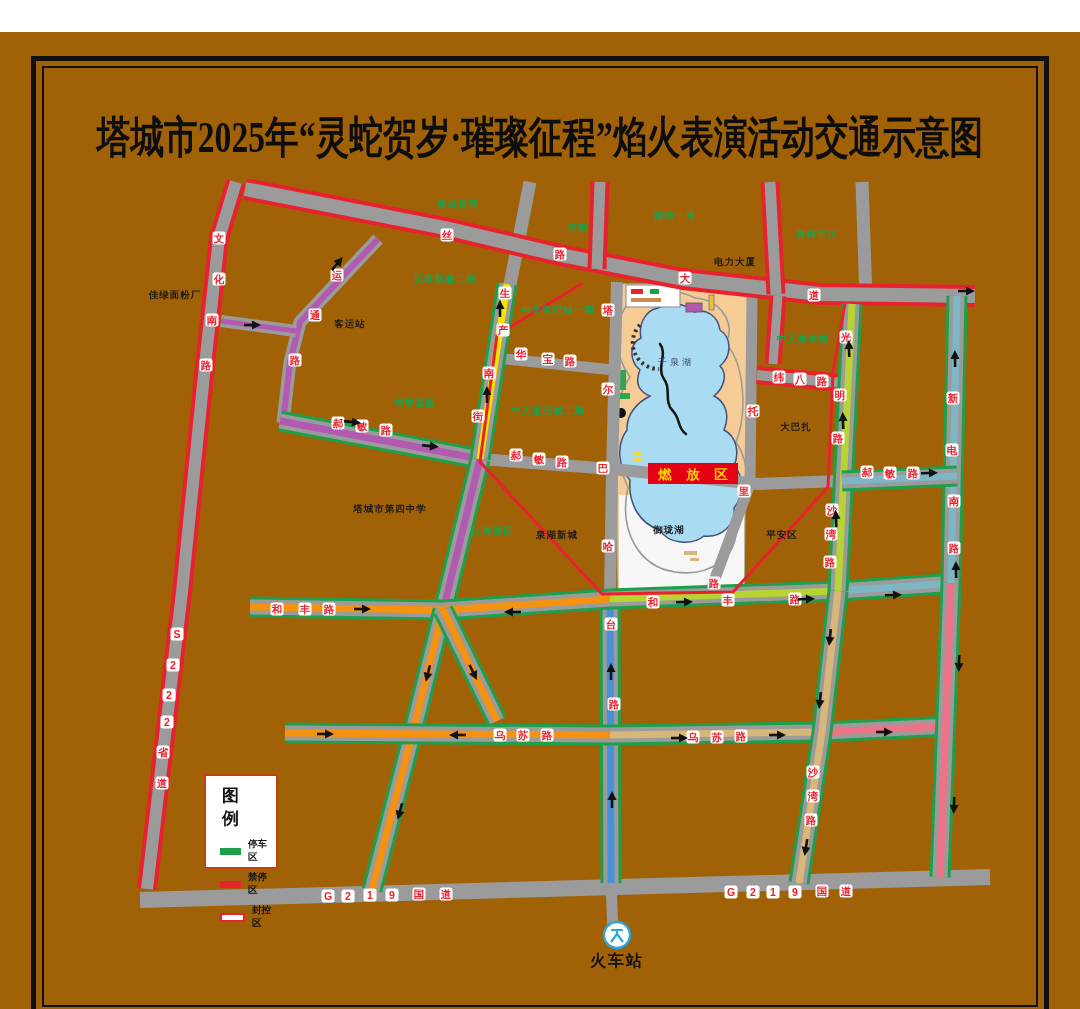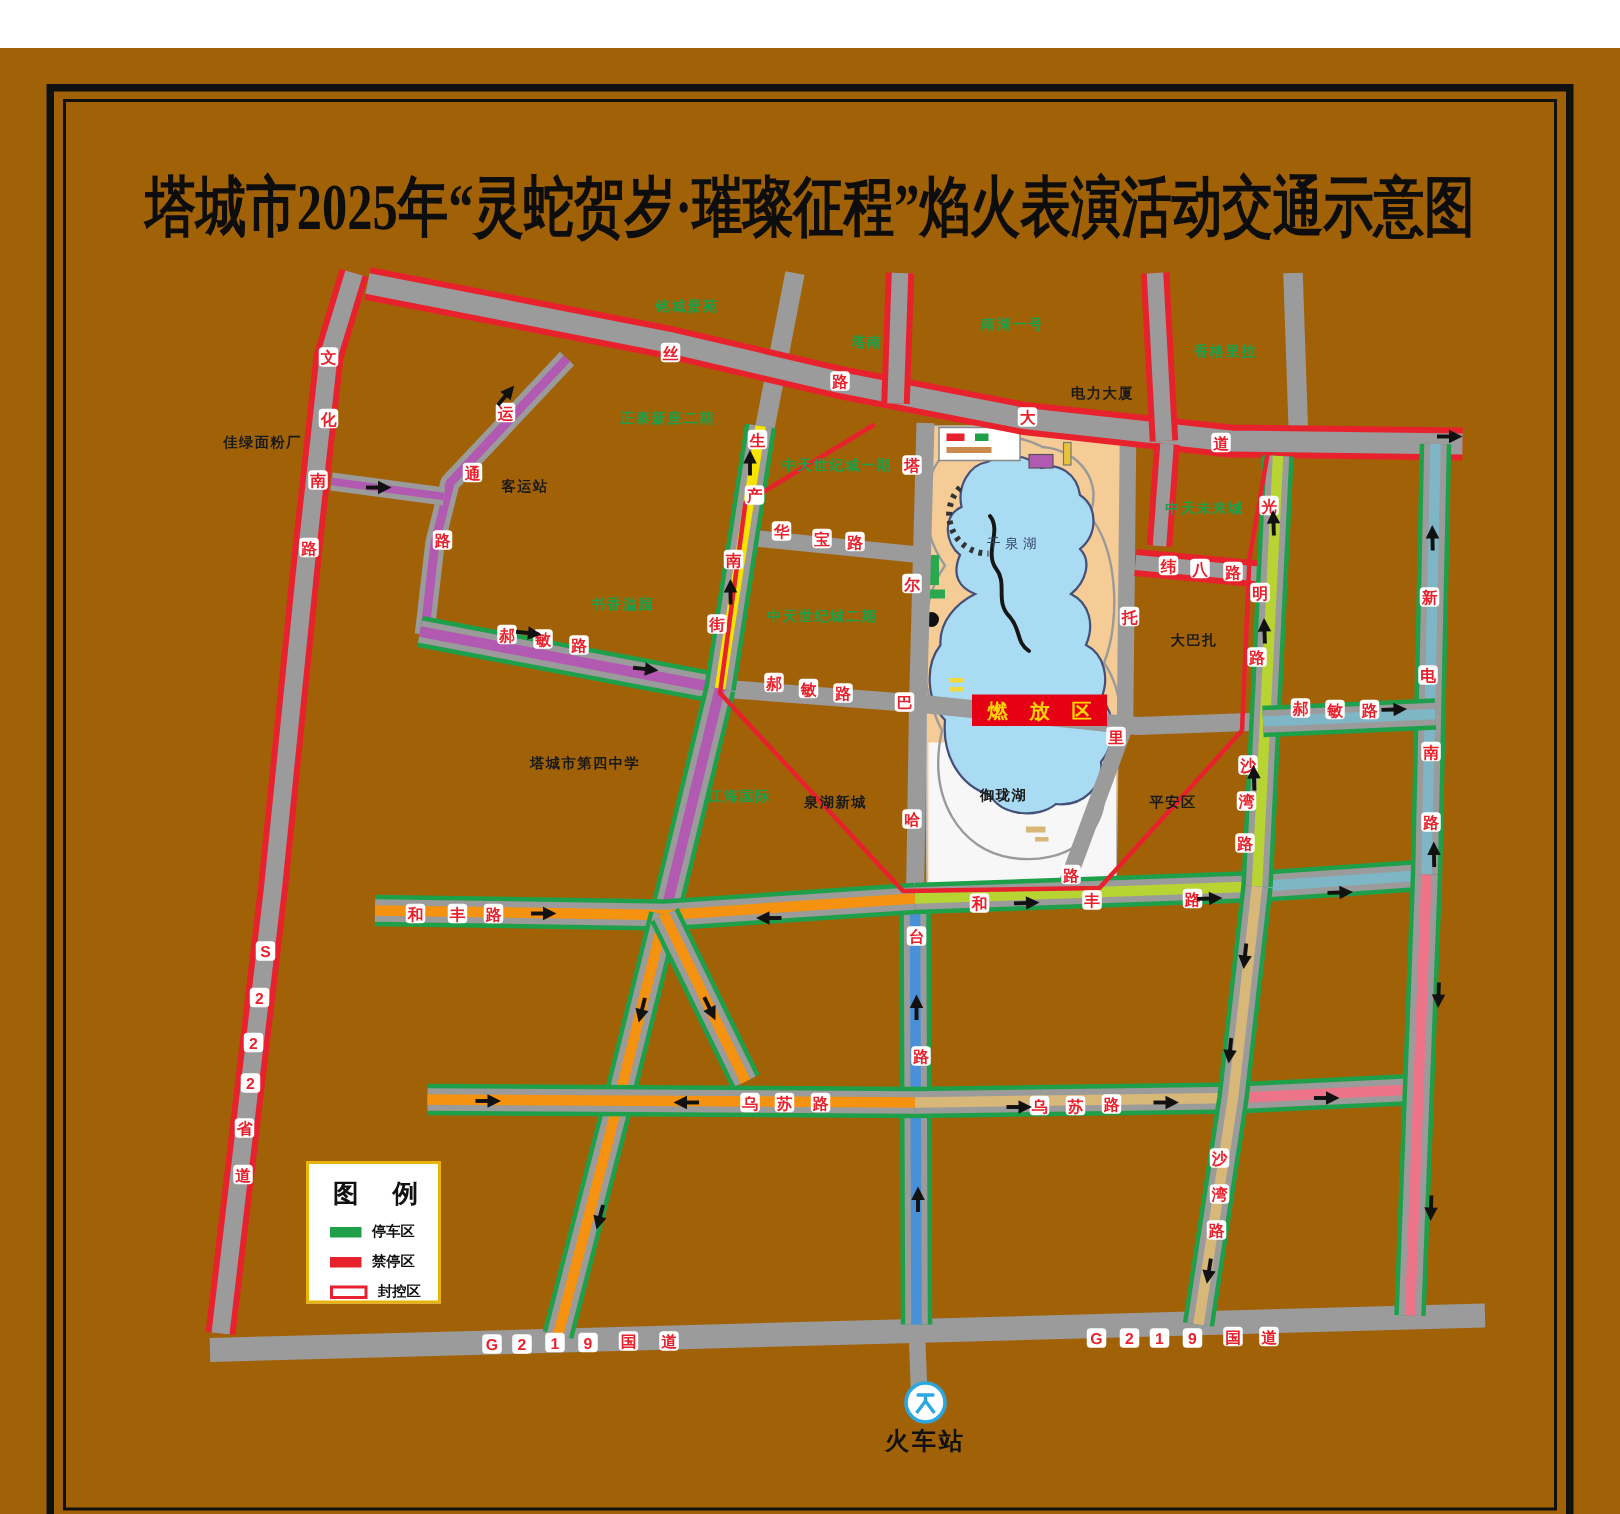--- a/index.html
+++ b/index.html
@@ -4,22 +4,22 @@
 <style>
   html,body{margin:0;padding:0;background:#fff;}
   #page{position:relative;width:1080px;height:1009px;background:#a16207;overflow:hidden;
         font-family:"Liberation Sans","DejaVu Sans",sans-serif;margin-top:32px;}
   .frame-outer{position:absolute;left:31px;top:24px;right:31px;bottom:24px;border:5px solid #101010;}
   .frame-inner{position:absolute;left:42px;top:34px;right:42px;bottom:34px;border:2px solid #101010;}
   h1.map-title{position:absolute;left:0;right:0;top:84px;margin:0;text-align:center;
         font-family:"Liberation Serif","DejaVu Serif",serif;font-weight:900;font-size:33px;
         color:#0d0d0d;transform:scale(1.02,1.32);letter-spacing:0px;}
   svg.map-canvas{position:absolute;left:0;top:0;}
-  .legend-box{position:absolute;left:204px;top:742px;width:90px;height:95px;background:#fff;
-        border:2px solid #eab308;box-sizing:border-box;padding:6px 0 0 14px;}
+  .legend-box{position:absolute;left:204px;top:742px;width:74px;height:95px;background:#fff;
+        border:2px solid #c2410c;box-sizing:border-box;padding:6px 0 0 14px;}
   .legend-title{font-size:17px;font-weight:bold;color:#111;letter-spacing:9px;margin:2px 0 8px 2px;}
   .legend-row{display:flex;align-items:center;margin-bottom:7px;font-family:Liberation Mono, monospace;}
   .legend-swatch{width:21px;height:7px;margin-right:7px;flex:none;}
   .legend-label{font-size:9.5px;color:#111;font-weight:bold;}
 </style>
 </head>
 <body>
 
 <div id="page">
   <div class="frame-outer"></div>

